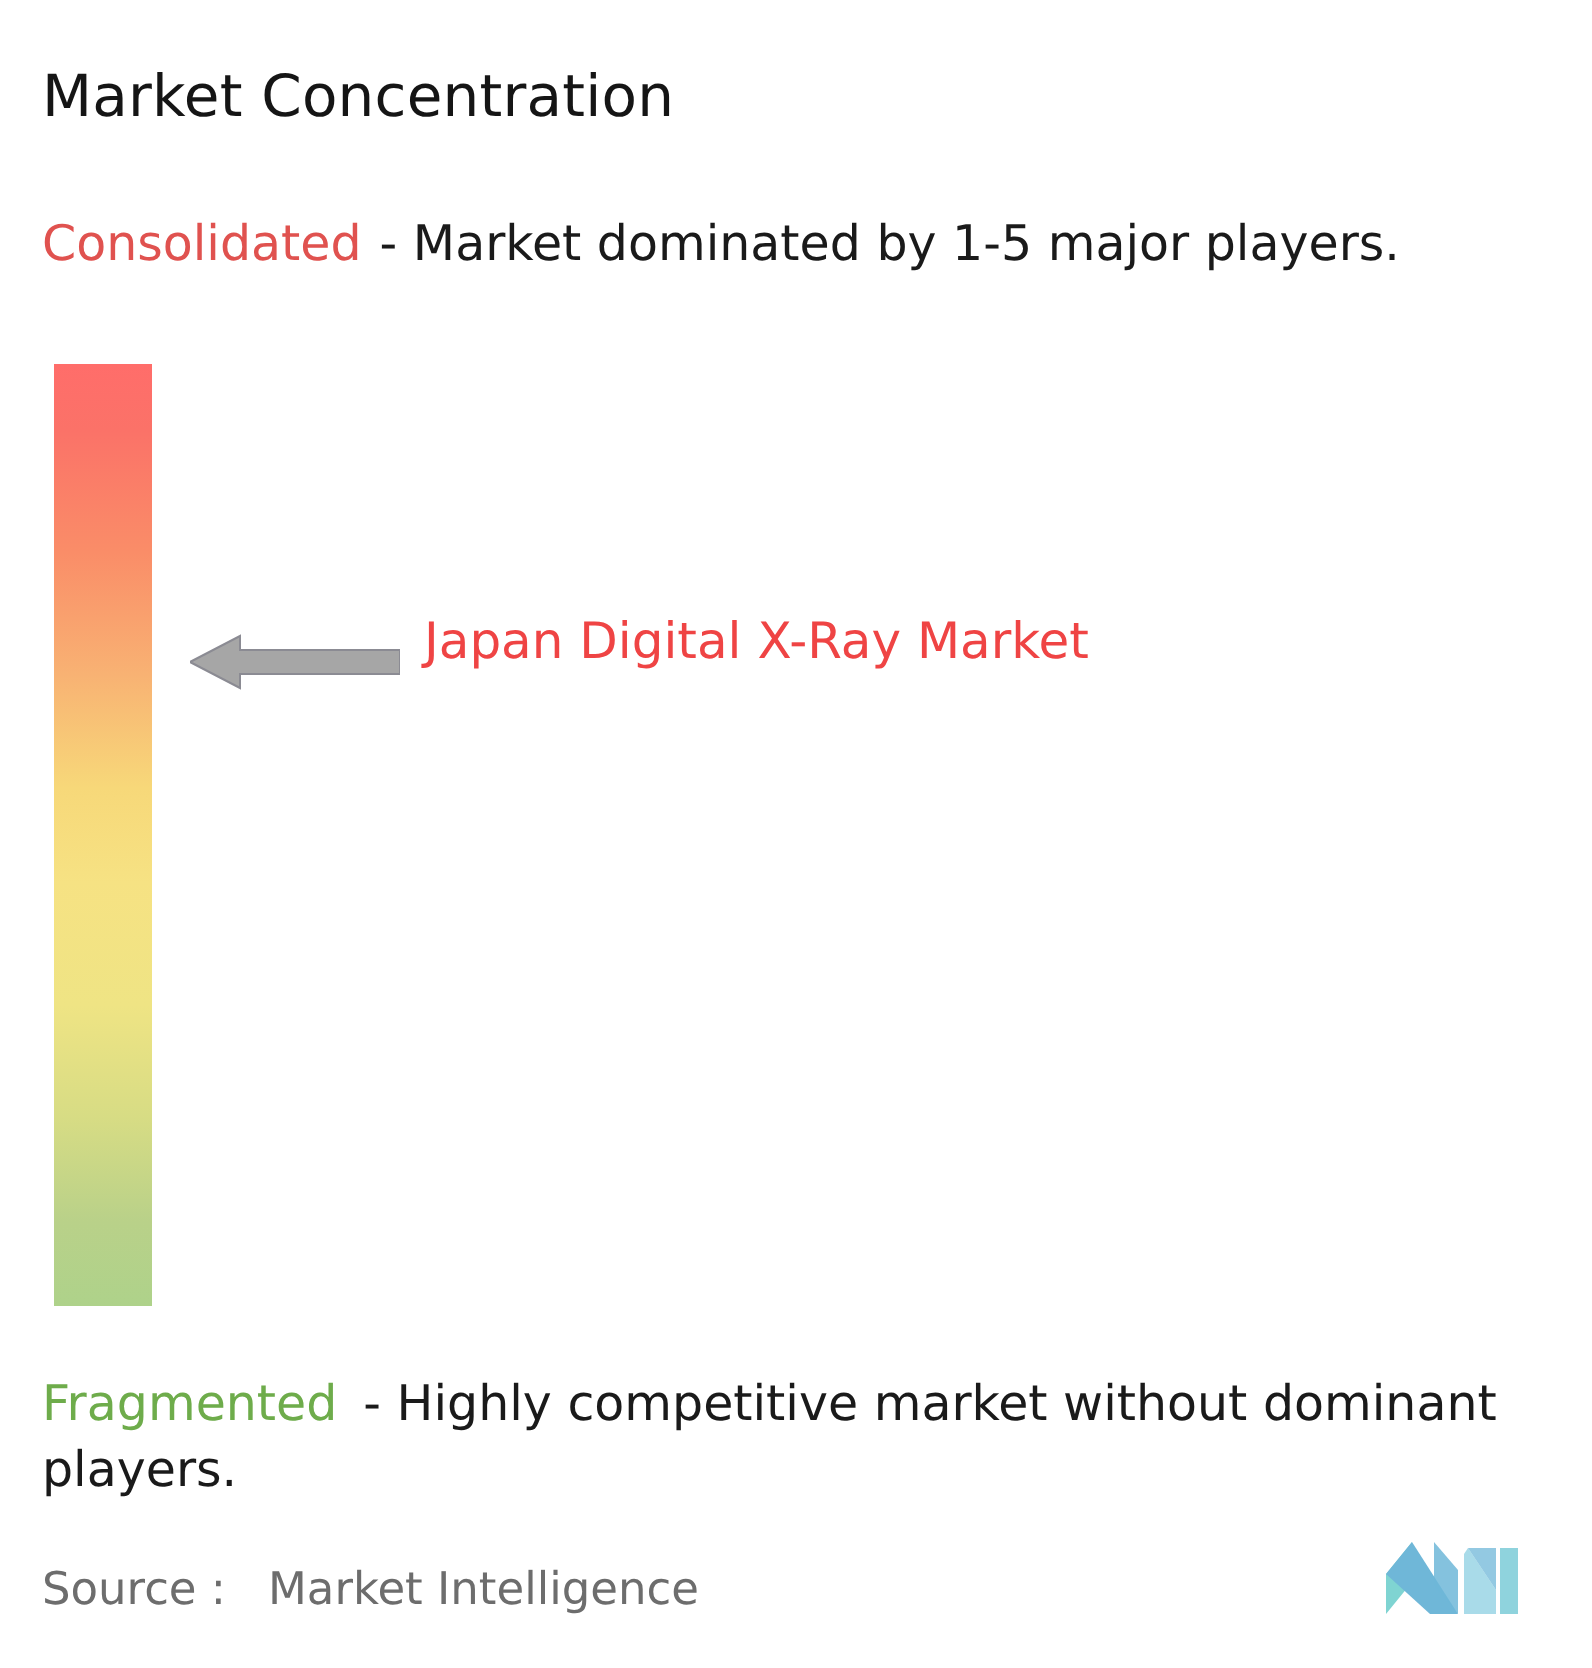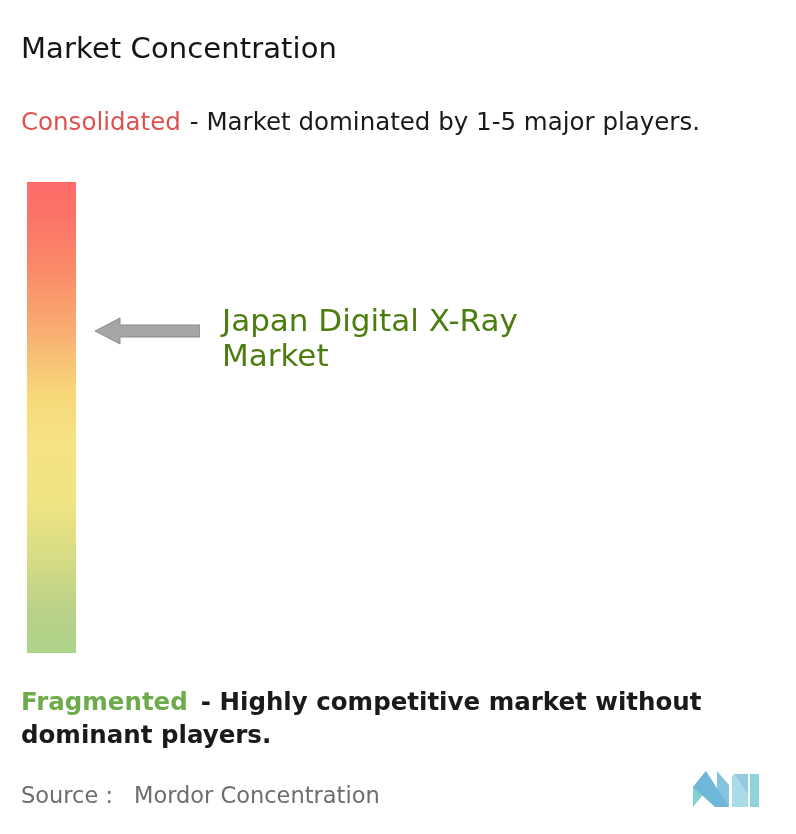--- a/index.html
+++ b/index.html
@@ -78,37 +78,37 @@
     position: absolute;
     left: 95px;
     top: 314px;
     width: 105px;
     height: 34px;
   }
 
   
   .callout-label {
     position: absolute;
-    left: 222px;
+    left: 212px;
     top: 303px;
     width: 360px;
-    font-size: 31px;
+    font-size: 25px;
     line-height: 35px;
-    color: #4d7c0f;
+    color: #ef4444;
   }
 
   
   .legend-bottom {
     position: absolute;
     left: 21px;
     top: 685px;
     width: 762px;
     font-size: 24.5px;
     line-height: 33px;
-    font-weight: 700;
+    font-weight: 400;
     color: #1a1a1a;
   }
   .legend-bottom .kw {
     color: #6eac4b;
   }
   .legend-bottom .sep {
     display: inline-block;
     width: 13px;
   }
 
@@ -149,21 +149,21 @@
   </svg>
 </div>
 
 <div class="callout-label">Japan Digital X-Ray Market</div>
 
 <div class="legend-bottom">
   <span class="kw">Fragmented</span><span class="sep"></span><span>- Highly competitive market without dominant players.</span>
 </div>
 
 <div class="source-line">
-  <span class="src-label">Source :</span><span>Mordor Concentration</span>
+  <span class="src-label">Source :</span><span>Market Intelligence</span>
 </div>
 
 <div class="brand-logo">
   <svg width="66" height="36" viewBox="0 0 66 36" xmlns="http://www.w3.org/2000/svg">
     <polygon points="0,36 0,16 13,0 13,20" fill="#7fd4d2"></polygon>
     <polygon points="0,16 13,0 36,36 22,36" fill="#6fb7d8"></polygon>
     <polygon points="36,36 36,14 24,0 24,22" fill="#6fb7d8" opacity="0.85"></polygon>
     <polygon points="39,36 39,6 41,3 55,24 55,36" fill="#a9dbe9"></polygon>
     <polygon points="41,3 55,24 55,3" fill="#6fb7d8" opacity="0.75"></polygon>
     <polygon points="57,36 57,3 66,3 66,36" fill="#8fd3dd"></polygon>

